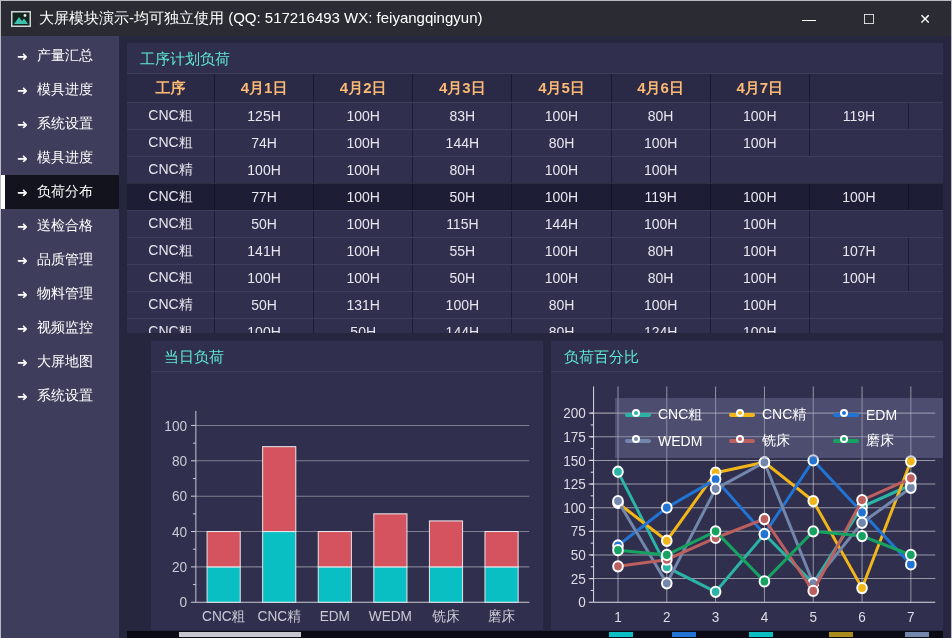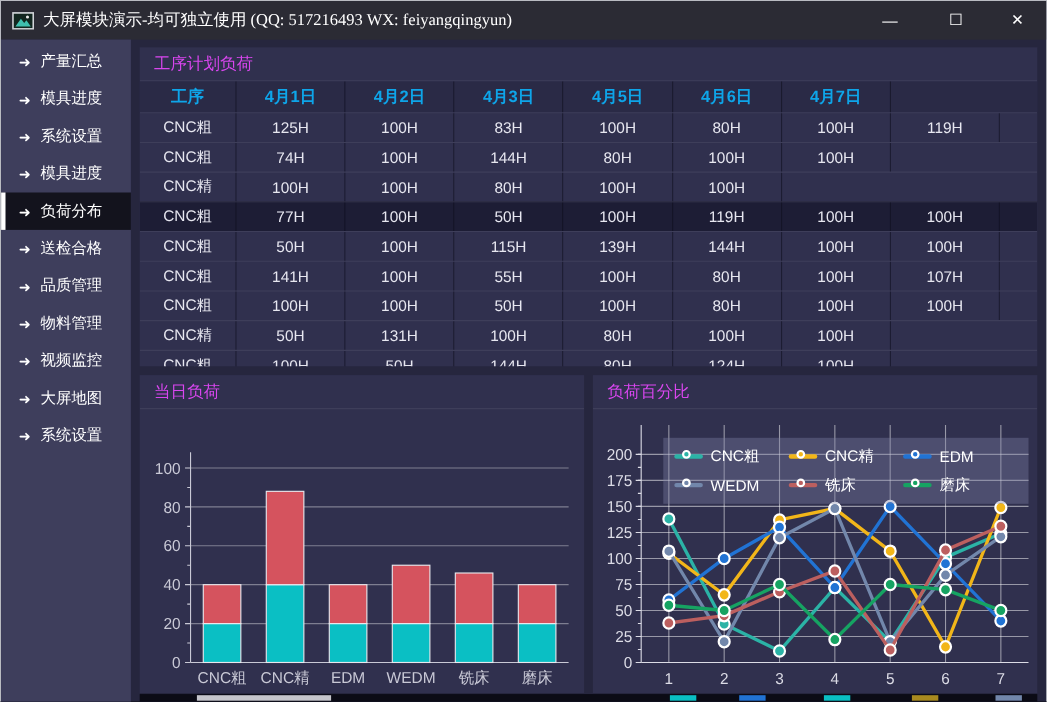--- a/index.html
+++ b/index.html
@@ -5,52 +5,52 @@
   * { margin:0; padding:0; box-sizing:border-box; }
   html,body { width:952px; height:638px; background:#000; }
   body { font-family:"Liberation Sans","DejaVu Sans",sans-serif; overflow:hidden; }
   .window { width:952px; height:638px; display:flex; flex-direction:column;
             border:1px solid #b9bbc1; border-bottom:none; background:#26263e; }
 
   
   .titlebar { height:35px; flex:0 0 35px; background:#2b2b34; display:flex; align-items:center;
               color:#fff; font-size:15px; padding:0 0 0 10px; }
   .app-icon { width:20px; height:16px; margin-right:8px; flex:0 0 auto; }
-  .titlebar .title { flex:1 1 auto; white-space:nowrap; overflow:hidden;font-family:Liberation Serif, serif; }
+  .titlebar .title { flex:1 1 auto; white-space:nowrap; overflow:hidden; }
   .win-btn { width:60px; height:35px; display:flex; align-items:center; justify-content:center;
              color:#fff; font-size:14px; cursor:default; }
   .win-btn.close { width:52px; }
 
   
   .content { flex:1 1 auto; display:flex; min-height:0; }
   .sidebar { width:118px; flex:0 0 118px; background:#3e3e5c; padding-top:3px; }
   .side-item { height:34px; display:flex; align-items:center; gap:9px; color:#fff;
                font-size:14px; padding-left:12px; border-left:4px solid transparent; cursor:default; }
   .side-item .arrow { font-size:13px; line-height:1; }
   .side-item.active { background:#13131d; border-left-color:#ffffff; }
 
   .main { flex:1 1 auto; padding:7px 8px 0 8px; display:flex; flex-direction:column; min-width:0; }
   .panel { background:#30304e; overflow:hidden; }
-  .panel-title { height:31px; line-height:31px; padding:0 13px; color:#d946ef; font-size:15px;
+  .panel-title { height:31px; line-height:31px; padding:0 13px; color:#5eead4; font-size:15px;
                  border-bottom:1px solid rgba(255,255,255,0.07); }
 
   
   .panel-table { height:290px; flex:0 0 290px; }
   .grid-table { width:100%; }
   .t-row { display:grid; grid-template-columns:88px repeat(7,1fr) 34px; height:27px; align-items:center;
            border-top:1px solid rgba(255,255,255,0.07); }
   .t-row.header { height:28px; background:#2a2a46; border-top:none; }
   .t-cell { text-align:center; font-size:14px; color:#e7e7f0; height:100%; display:flex;
             align-items:center; justify-content:center; border-right:1px solid rgba(12,12,28,0.55); }
   .t-cell:last-child { border-right:none; }
-  .t-row.header .t-cell { color:#0ea5e9; font-weight:bold; font-size:15px; }
+  .t-row.header .t-cell { color:#fdba74; font-weight:bold; font-size:15px; }
   .t-row.hl { background:#1d1d35; }
 
   
-  .charts { flex:1 1 auto; display:flex; gap:8px; margin-top:8px; min-height:0; }
+  .charts { flex:1 1 auto; display:flex; gap:8px; margin-top:8px; min-height:0;margin-left:24px; }
   .panel-chart { flex:1 1 0; display:flex; flex-direction:column; min-width:0; }
   .chart-body { flex:1 1 auto; position:relative; min-height:0; }
   .chart-body svg { display:block; width:100%; height:100%; }
 
   .legend { position:absolute; left:64px; top:26px; background:rgba(125,130,165,0.38);
             display:grid; grid-template-columns:repeat(3,104px); row-gap:8px; padding:8px 10px; }
   .legend-item { display:flex; align-items:center; gap:7px; color:#fff; font-size:14px; cursor:default; }
   .legend-mark { position:relative; width:26px; height:12px; flex:0 0 26px; }
   .legend-mark .bar { position:absolute; left:0; top:4px; width:26px; height:4px; border-radius:2px; }
   .legend-mark .dot { position:absolute; left:7px; top:0; width:8px; height:8px; border-radius:50%;
@@ -180,21 +180,20 @@
               <div class="t-cell">119H</div>
               <div class="t-cell">100H</div>
               <div class="t-cell">100H</div>
               <div class="t-cell"></div>
             </div>
             <div class="t-row">
               <div class="t-cell">CNC粗</div>
               <div class="t-cell">50H</div>
               <div class="t-cell">100H</div>
               <div class="t-cell">115H</div>
-              <div class="t-cell">139H</div>
               <div class="t-cell">144H</div>
               <div class="t-cell">100H</div>
               <div class="t-cell">100H</div>
               <div class="t-cell"></div>
             </div>
             <div class="t-row">
               <div class="t-cell">CNC粗</div>
               <div class="t-cell">141H</div>
               <div class="t-cell">100H</div>
               <div class="t-cell">55H</div>

